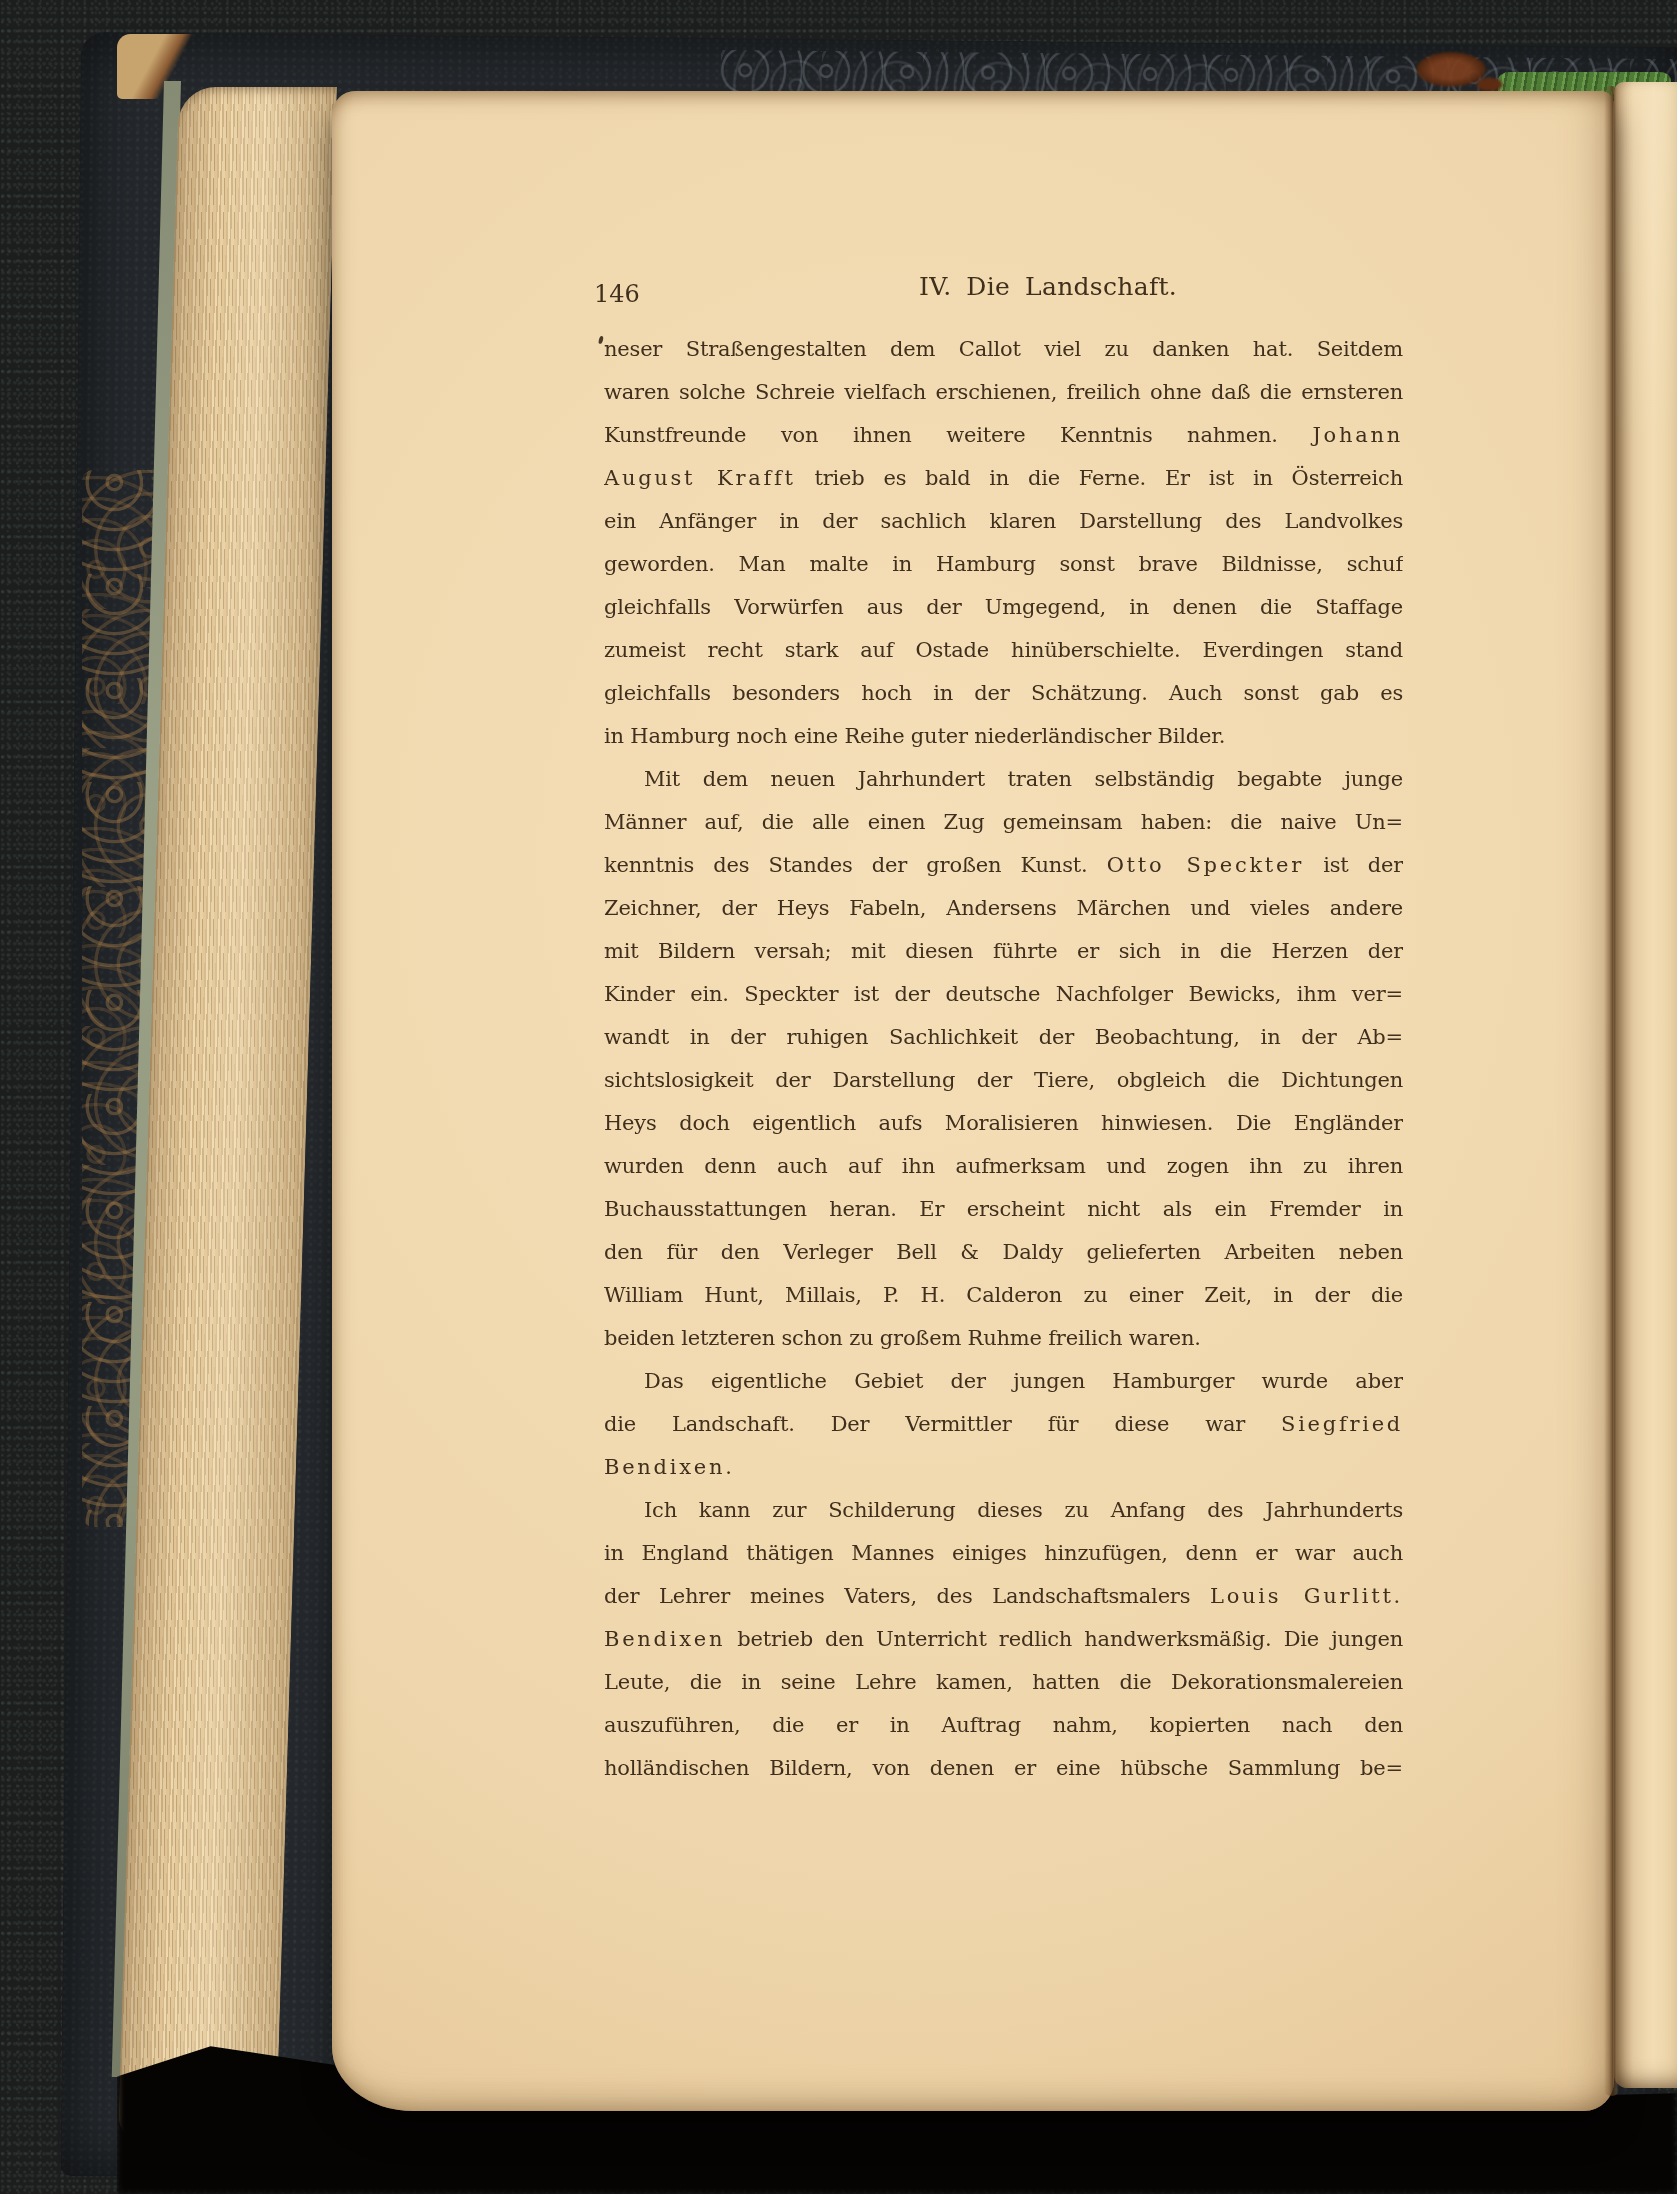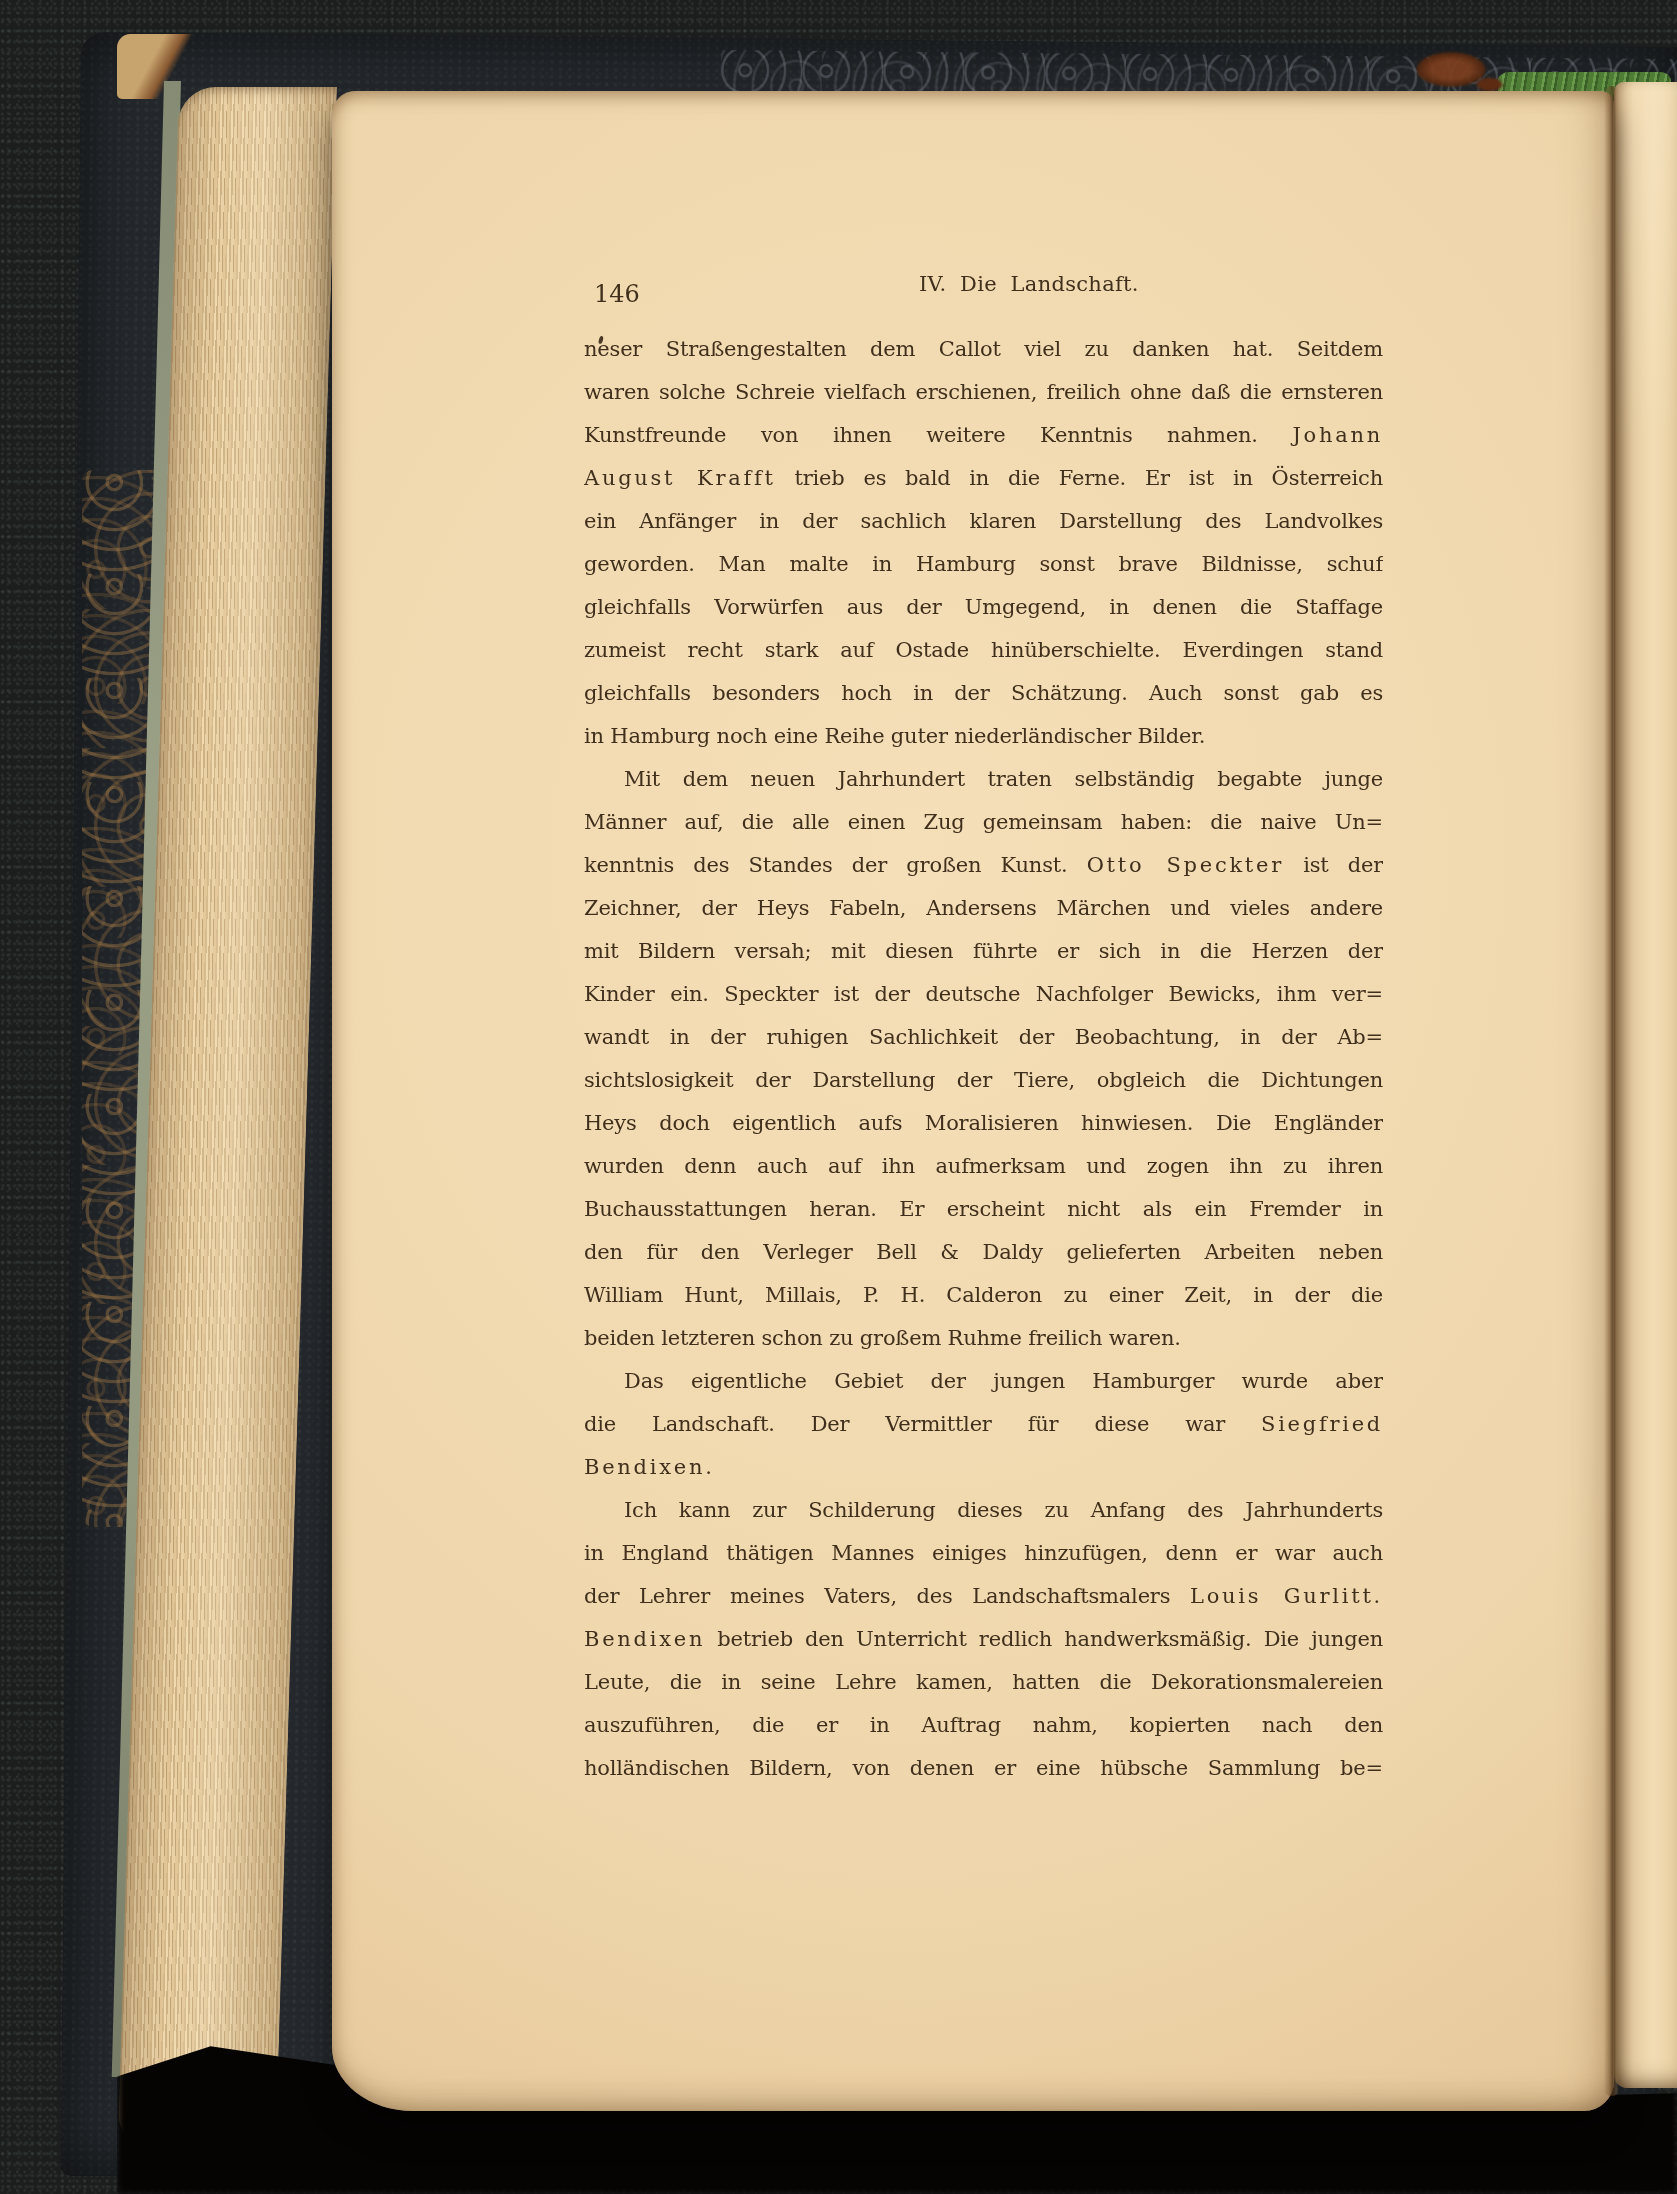--- a/index.html
+++ b/index.html
@@ -118,29 +118,29 @@
       inset -28.5px 0 45px -25px rgba(110,75,40,.55),
       inset 0 -23.5px 37px -25px rgba(100,70,35,.60),
       0 22px 30px rgba(0,0,0,.45);
   }
   .pagenum{
     position:absolute;left:262px;top:191px;
     font-size:24px;line-height:1;color:var(--ink,#3f2f1c);text-align:center;
   }
   .runhead{
     position:absolute;left:587px;top:181px;width:210px;
-    font-size:21px;line-height:1.2;color:var(--ink,#3f2f1c);
+    font-size:25px;line-height:1.2;color:var(--ink,#3f2f1c);
     word-spacing:6.7px;letter-spacing:0.3px;white-space:nowrap;
   }
   .speck{
     position:absolute;left:267px;top:245px;width:4.2px;height:7.5px;
     background:#4a3a26;border-radius:50% 50% 60% 40%;transform:rotate(14deg);
   }
   .textblock{
-    position:absolute;left:252px;top:237px;width:799px;
+    position:absolute;left:272px;top:237px;width:799px;
   }
   .tline{
     height:43px;line-height:43px;font-size:21px;
     color:var(--ink,#3f2f1c);
     text-align:justify;text-align-last:justify;
     letter-spacing:-0.2px;white-space:normal;overflow:hidden;
   }
   .tline.indent{text-indent:40px;}
   .tline.lastline{text-align-last:left;}
   .sperr{letter-spacing:.13em;}

